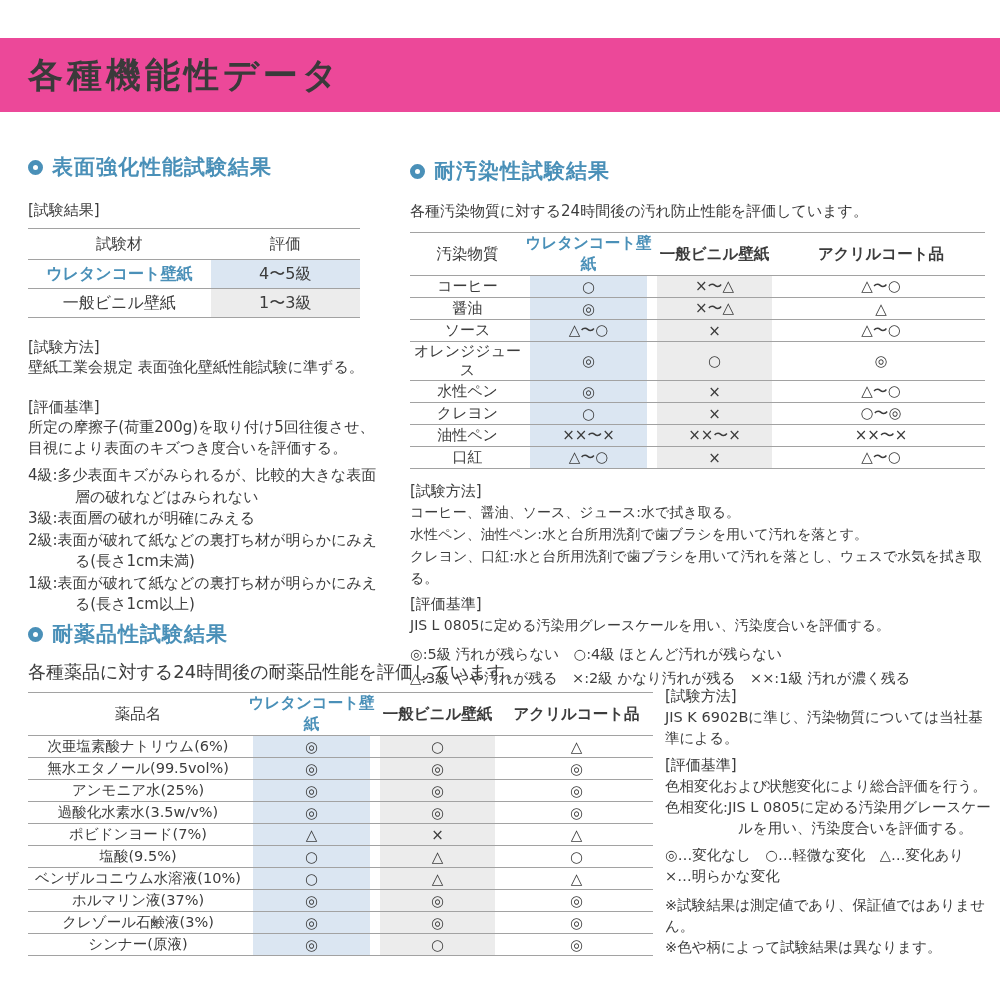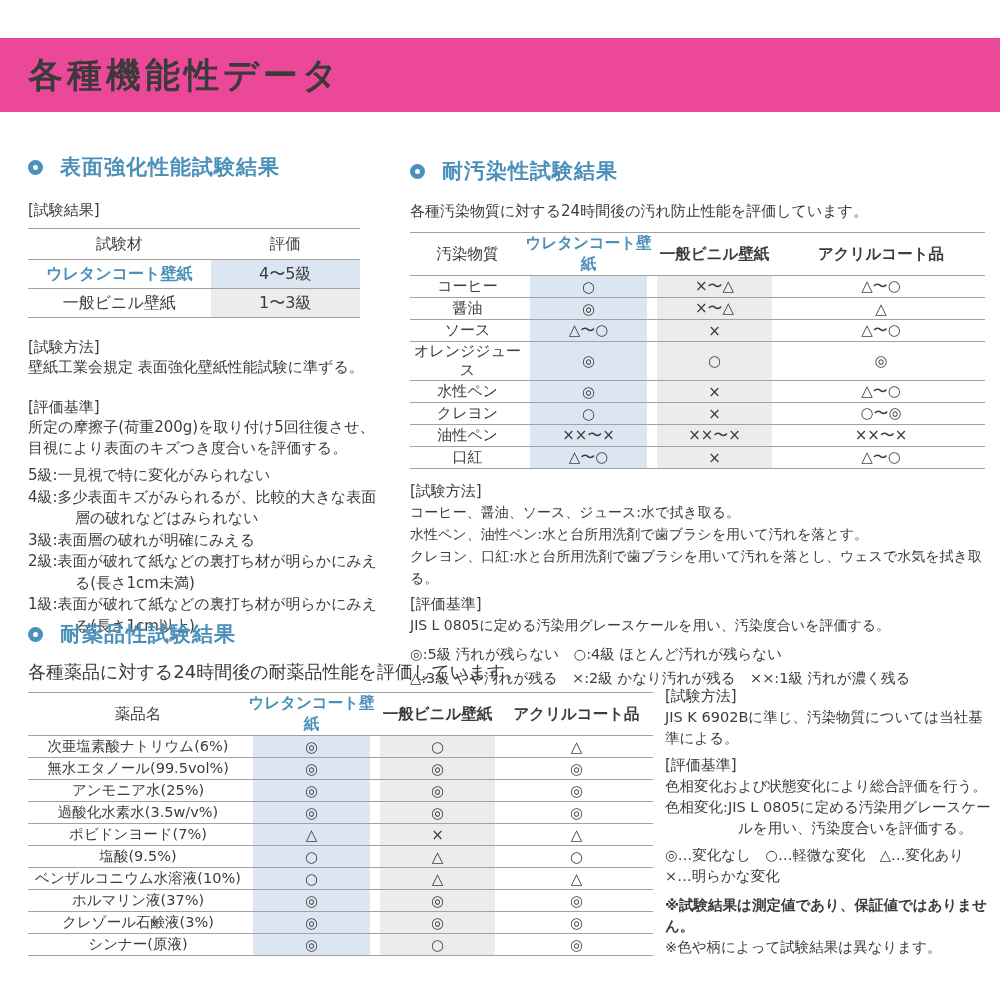--- a/index.html
+++ b/index.html
@@ -15,21 +15,21 @@
   .titlebar {
     position:absolute; top:38px; left:0; width:1000px; height:74px;
     background:#ec4899; display:flex; align-items:center;
   }
   .titlebar .pagetitle {
     margin-left:28px; font-size:35px; font-weight:bold;
     letter-spacing:4px; color:#3a3a3a;
   }
 
   
-  .sec-title { display:flex; align-items:center;gap:8px; }
+  .sec-title { display:flex; align-items:center; }
   .sec-dot {
     width:15px; height:15px; border:5px solid #4a90b8; border-radius:50%;
     background:#fff; margin-right:9px; flex:none;
   }
   .sec-title .txt {
     font-size:21px; font-weight:bold; color:#4a90b8; letter-spacing:1px;
   }
 
   .bracket-label { font-size:15px; color:#3c3c3c; }
   .body-text { font-size:15px; line-height:21px; color:#3c3c3c; }
@@ -84,21 +84,21 @@
   .t-chem td.name { font-size:14.5px; }
   .t-chem .c1 { width:220px; }
   .t-chem .c2 { width:127px; }
   .t-chem .c3 { width:125px; }
   .t-chem .c4 { width:153px; }
 
   .chem-notes { position:absolute; left:665px; top:686px; width:332px;
                 font-size:14.5px; line-height:21px; }
   .chem-notes .blk { margin-top:6px; }
   .hang5 { padding-left:73px; text-indent:-73px; }
-  .notes-star { margin-top:8px;font-weight:bold; }
+  .notes-star { margin-top:8px; }
 </style>
 </head>
 <body>
 
 <div class="titlebar">
   <div class="pagetitle">各種機能性データ</div>
 </div>
 
 <div class="sec-surface">
   <div class="sec-title">
@@ -131,21 +131,20 @@
     <div class="body-text">壁紙工業会規定 表面強化壁紙性能試験に準ずる。</div>
   </div>
 
   <div class="surface-criteria">
     <div class="bracket-label">[評価基準]</div>
     <div class="body-text">所定の摩擦子(荷重200g)を取り付け5回往復させ、</div>
     <div class="body-text">目視により表面のキズつき度合いを評価する。</div>
   </div>
 
   <div class="grades">
-    <div class="grade"><span>5級:</span><span>一見視で特に変化がみられない</span></div>
     <div class="grade"><span>4級:</span><span>多少表面キズがみられるが、比較的大きな表面層の破れなどはみられない</span></div>
     <div class="grade"><span>3級:</span><span>表面層の破れが明確にみえる</span></div>
     <div class="grade"><span>2級:</span><span>表面が破れて紙などの裏打ち材が明らかにみえる(長さ1cm未満)</span></div>
     <div class="grade"><span>1級:</span><span>表面が破れて紙などの裏打ち材が明らかにみえる(長さ1cm以上)</span></div>
   </div>
 </div>
 
 <div class="sec-stain">
   <div class="sec-title">
     <span class="sec-dot"></span>

